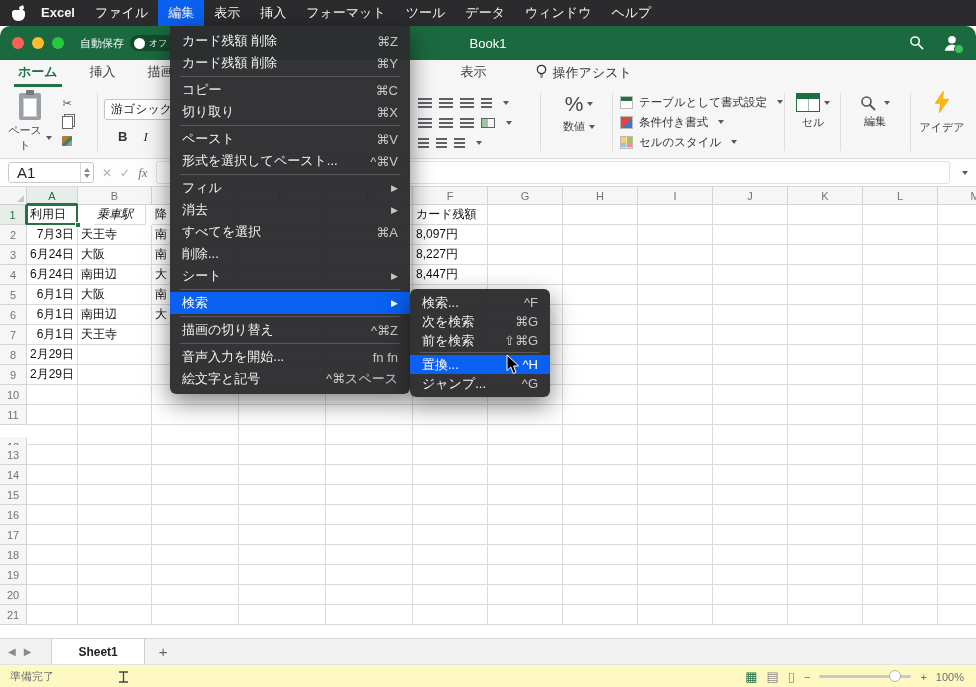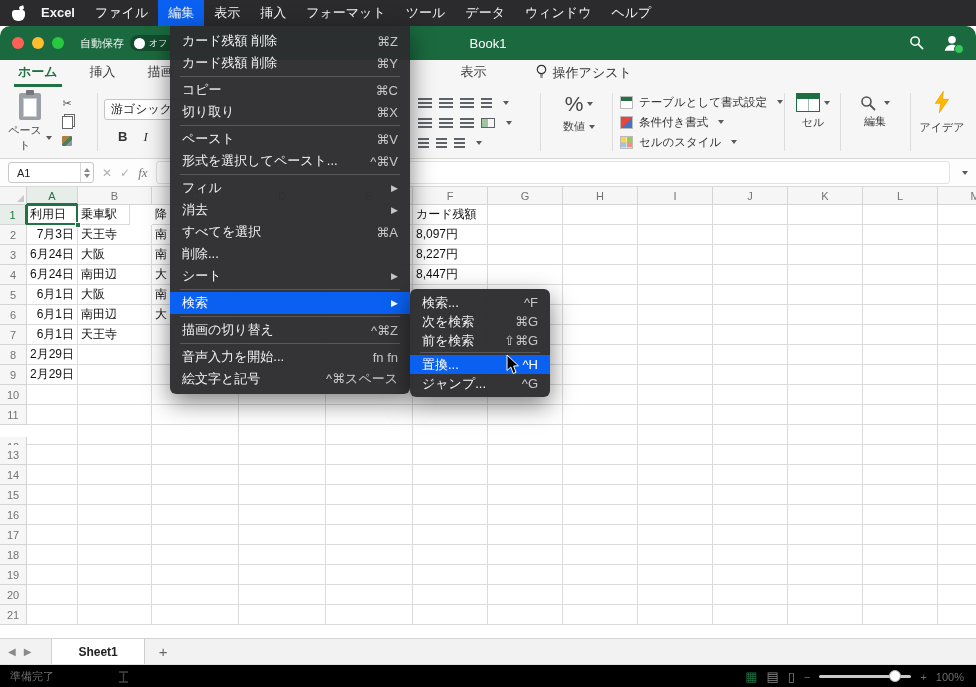--- a/index.html
+++ b/index.html
@@ -91,21 +91,21 @@
   .g-cells{position:absolute;left:790px;top:6px;width:46px;text-align:center;}
   .icell{width:24px;height:19px;display:inline-block;vertical-align:middle;border:1px solid #1d6f42;box-sizing:border-box;
          background:linear-gradient(#1d6f42,#1d6f42) top/100% 5px no-repeat,linear-gradient(to right,transparent 11px,#9fbfae 11px,#9fbfae 12px,transparent 12px),#fff;}
   .g-edit{position:absolute;left:846px;top:6px;width:58px;text-align:center;}
   .g-ideas{position:absolute;left:914px;top:4px;width:56px;text-align:center;}
 
   
   .formulabar{height:28px;background:#fdfdfd;border-bottom:1px solid #d9d9d9;display:flex;align-items:center;
               padding:0 8px;gap:8px;box-sizing:border-box;}
   .namebox{width:86px;height:21px;background:#fff;border:1px solid #c8c8c8;border-radius:3px;display:flex;align-items:center;
-           padding-left:8px;font-size:11px;color:#222;box-sizing:border-box;}
+           padding-left:8px;font-size:15px;color:#222;box-sizing:border-box;}
   .nb-stepper{margin-left:auto;height:100%;border-left:1px solid #d8d8d8;display:flex;flex-direction:column;justify-content:center;padding:0 3px;gap:2px;}
   .tri-up{width:0;height:0;border-left:3px solid transparent;border-right:3px solid transparent;border-bottom:4px solid #888;}
   .tri-down{width:0;height:0;border-left:3px solid transparent;border-right:3px solid transparent;border-top:4px solid #888;}
   .fb-x,.fb-check{color:#b0b0b0;font-size:12px;}
   .fb-fx{font-style:italic;font-family:"Liberation Serif","DejaVu Serif",serif;color:#777;font-size:13px;}
   .fb-input{flex:1;height:21px;background:#fff;border:1px solid #e2e2e2;border-radius:3px;}
 
   
   .gridarea{position:relative;height:438px;background:#fff;overflow:hidden;}
   .g-corner{position:absolute;background:#f5f5f5;border-right:1px solid #cfcfcf;border-bottom:1px solid #cfcfcf;box-sizing:border-box;}
@@ -120,21 +120,21 @@
   .g-sel{position:absolute;border:2px solid #217346;box-sizing:border-box;pointer-events:none;}
   .g-handle{position:absolute;width:6px;height:6px;background:#217346;border:1px solid #fff;box-sizing:border-box;}
 
   
   .gap13{height:13px;background:#fff;}
   .sheetbar{height:26px;background:#f2f2f2;border-top:1px solid #d4d4d4;display:flex;align-items:center;font-size:12px;box-sizing:border-box;}
   .snav{color:#8a8a8a;font-size:10px;padding:0 8px;}
   .stab{height:100%;background:#fff;border-left:1px solid #cfcfcf;border-right:1px solid #cfcfcf;display:flex;align-items:center;
         padding:0 26px;color:#222;font-weight:600;margin-left:12px;box-sizing:border-box;}
   .sadd{color:#666;font-size:15px;padding:0 14px;}
-  .statusbar{height:24px;background:#000000;border-top:1px solid #e2e2e2;display:flex;align-items:center;
+  .statusbar{height:24px;background:#fef9c3;border-top:1px solid #e2e2e2;display:flex;align-items:center;
              font-size:11px;color:#6e6e6e;box-sizing:border-box;}
   .sb-ready{margin-left:10px;}
   .sb-cursoricon{margin-left:64px;display:flex;align-items:center;}
   .sb-right{margin-left:auto;display:flex;align-items:center;gap:9px;padding-right:12px;}
   .viewicon{font-size:13px;color:#888;}
   .viewicon.active{color:#1d6f42;}
   .sl-track{width:92px;height:3px;background:#c9c9c9;border-radius:2px;position:relative;}
   .sl-knob{position:absolute;left:70px;top:-5px;width:12px;height:12px;background:#fdfdfd;border:1px solid #b3b3b3;border-radius:50%;box-sizing:border-box;}
 
   
@@ -371,21 +371,21 @@
         <div class="g-colh" style="left: 413px; top: 0px; width: 75px; height: 18px;">F</div>
         <div class="g-colh" style="left: 488px; top: 0px; width: 75px; height: 18px;">G</div>
         <div class="g-colh" style="left: 563px; top: 0px; width: 75px; height: 18px;">H</div>
         <div class="g-colh" style="left: 638px; top: 0px; width: 75px; height: 18px;">I</div>
         <div class="g-colh" style="left: 713px; top: 0px; width: 75px; height: 18px;">J</div>
         <div class="g-colh" style="left: 788px; top: 0px; width: 75px; height: 18px;">K</div>
         <div class="g-colh" style="left: 863px; top: 0px; width: 75px; height: 18px;">L</div>
         <div class="g-colh" style="left: 938px; top: 0px; width: 75px; height: 18px;">M</div>
         <div class="g-rowh sel" style="left: 0px; top: 18px; width: 27px; height: 20px; line-height: 20px;">1</div>
         <div class="g-cell" style="left: 27px; top: 18px; width: 51px; height: 20px; line-height: 19px;">利用日</div>
-        <div class="g-cell" style="left: 78px; top: 18px; width: 52px; height: 20px; line-height: 19px;">乗車駅</div>
+        <div class="g-cell" style="left: 94px; top: 18px; width: 52px; height: 20px; line-height: 19px; font-style: italic;">乗車駅</div>
         <div class="g-cell" style="left: 152px; top: 18px; width: 87px; height: 20px; line-height: 19px;">降</div>
         <div class="g-cell" style="left: 239px; top: 18px; width: 87px; height: 20px; line-height: 19px;"></div>
         <div class="g-cell" style="left: 326px; top: 18px; width: 87px; height: 20px; line-height: 19px;"></div>
         <div class="g-cell" style="left: 413px; top: 18px; width: 75px; height: 20px; line-height: 19px;">カード残額</div>
         <div class="g-cell" style="left: 488px; top: 18px; width: 75px; height: 20px; line-height: 19px;"></div>
         <div class="g-cell" style="left: 563px; top: 18px; width: 75px; height: 20px; line-height: 19px;"></div>
         <div class="g-cell" style="left: 638px; top: 18px; width: 75px; height: 20px; line-height: 19px;"></div>
         <div class="g-cell" style="left: 713px; top: 18px; width: 75px; height: 20px; line-height: 19px;"></div>
         <div class="g-cell" style="left: 788px; top: 18px; width: 75px; height: 20px; line-height: 19px;"></div>
         <div class="g-cell" style="left: 863px; top: 18px; width: 75px; height: 20px; line-height: 19px;"></div>

